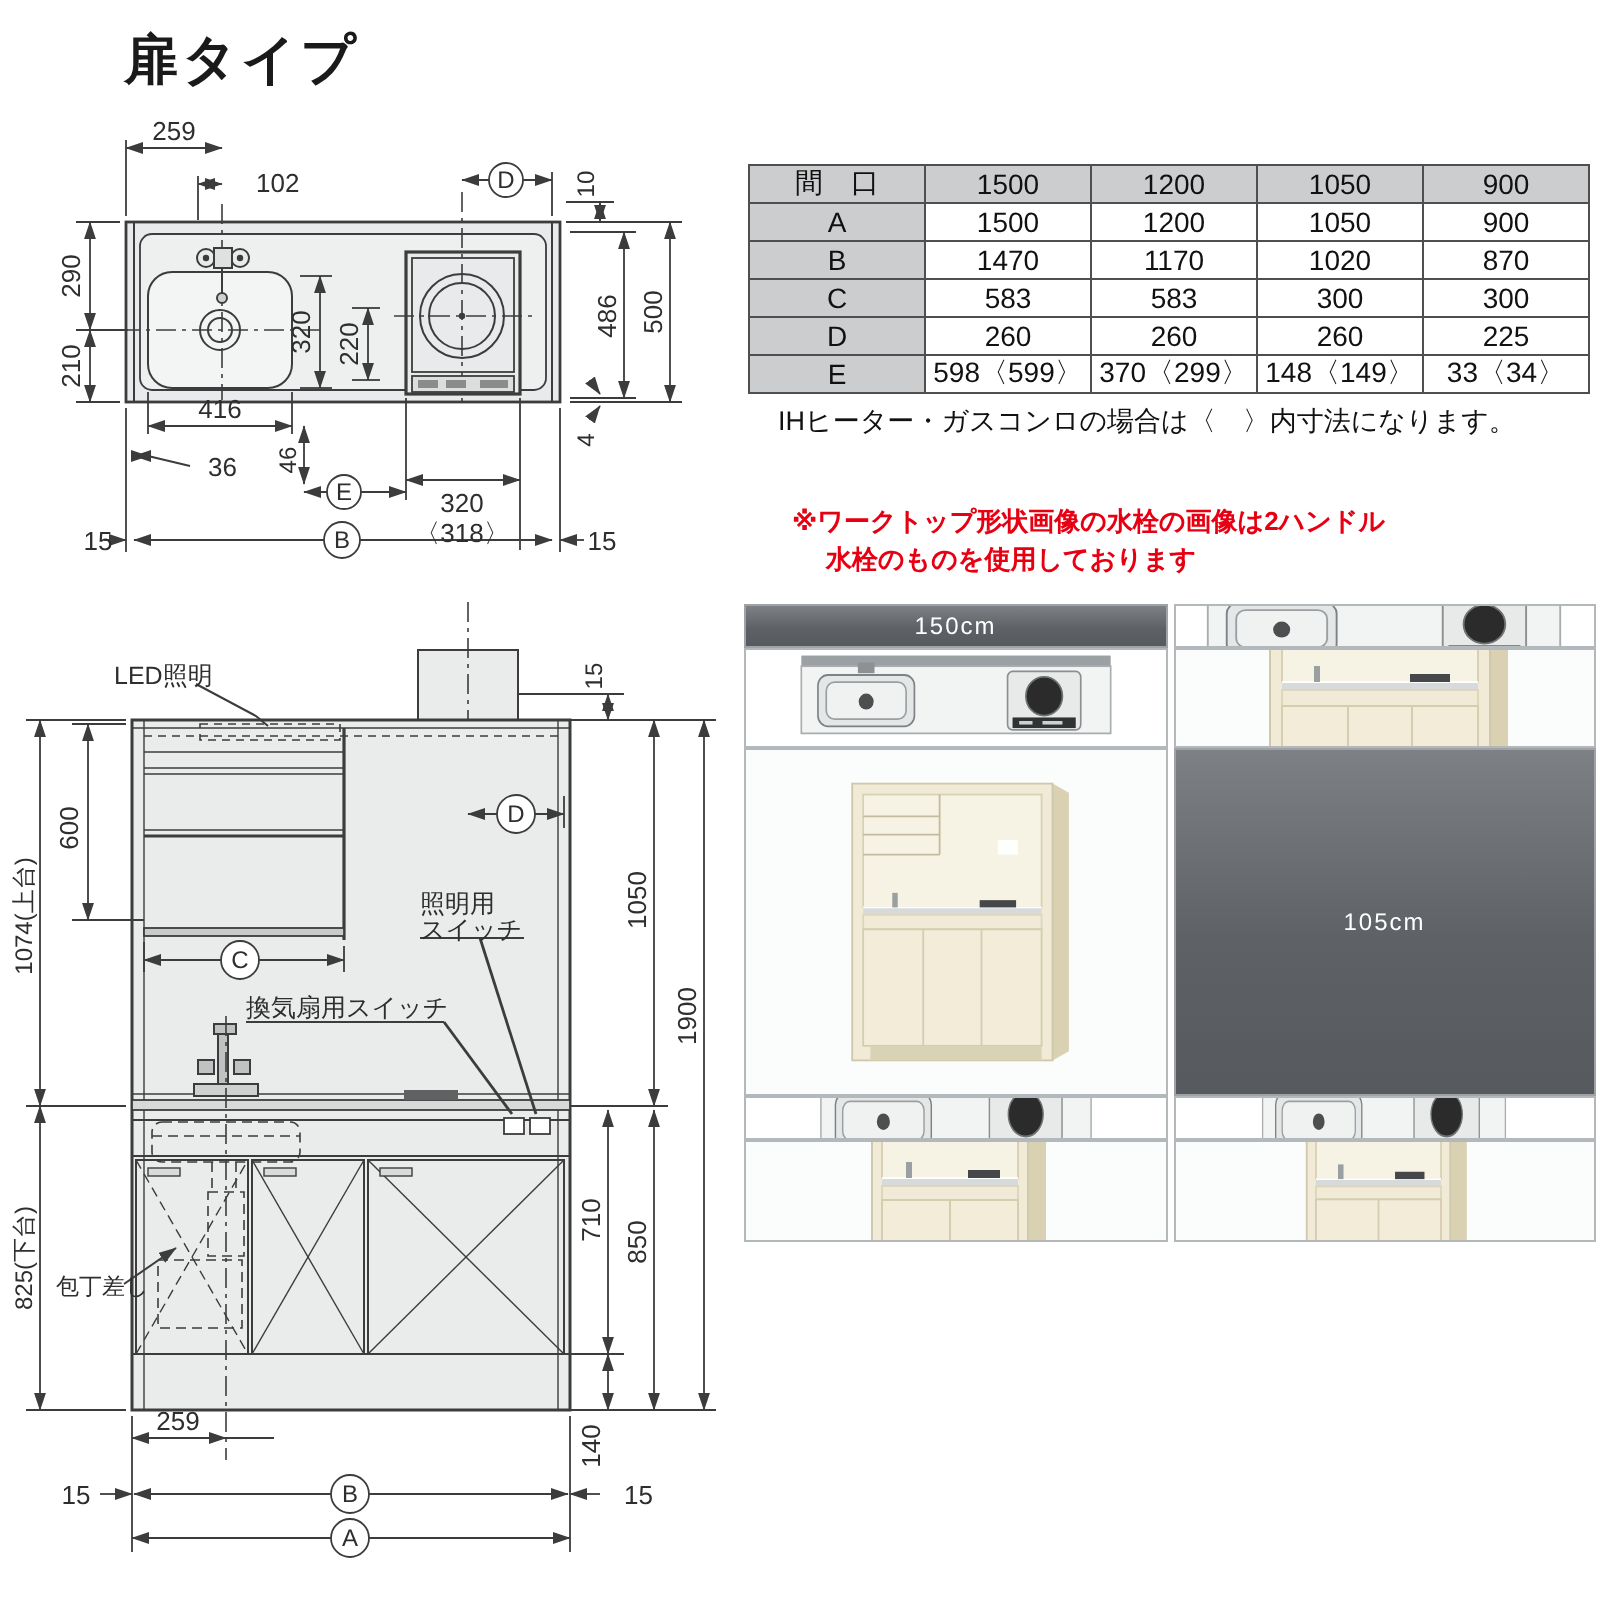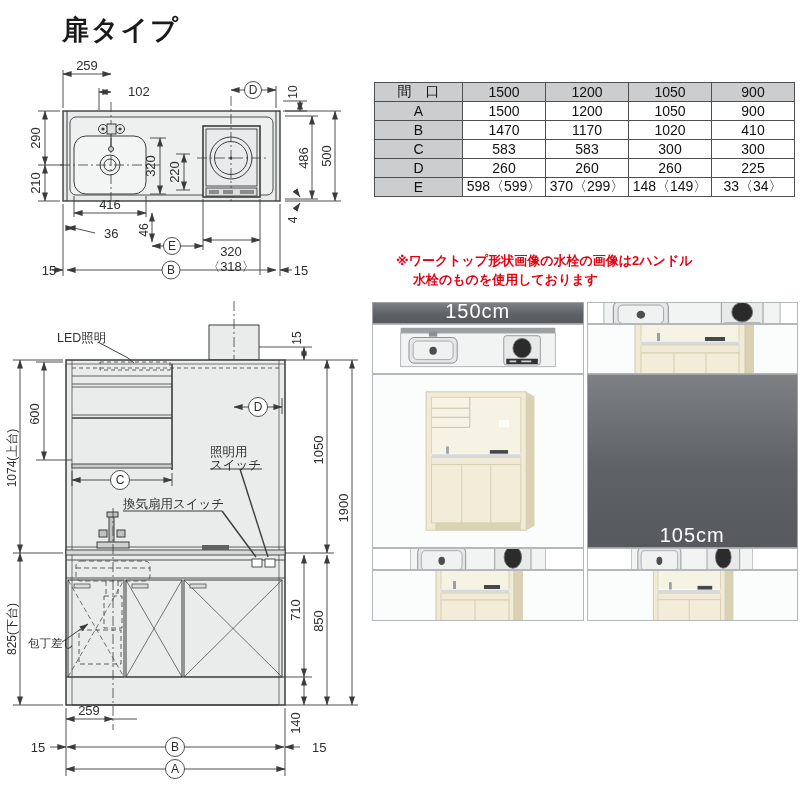--- a/index.html
+++ b/index.html
@@ -39,21 +39,21 @@
   #warning .l2{padding-left:17px;}
   
   #product-grid{
     left:372px;top:302px;width:426px;height:482px;
     display:grid;grid-template-columns:1fr 1fr;column-gap:3px;
     grid-template-rows:22px 50px 174px 22px 51px 160px;background:#ffffff;
   }
   .pcell{border:1px solid #b3b8ba;display:flex;align-items:center;justify-content:center;overflow:hidden;}
   .phead{
     background:linear-gradient(#7d8084,#5e6166 55%,#56595e);
-    color:#fff;font-size:20px;letter-spacing:1px;border:1px solid #9fa3a6;align-items:flex-end;
+    color:#fff;font-size:12px;letter-spacing:1px;border:1px solid #9fa3a6;
   }
   .pphoto{background:#ffffff;}
   .punit{background:#fbfcfc;}
 </style>
 </head>
 <body>
 
 <div class="abs" id="page-title">扉タイプ</div>
 
 <svg class="abs" style="left:0;top:50px" width="370" height="252" viewBox="0 0 370 252">
@@ -210,21 +210,21 @@
     <td>1500</td>
     <td>1200</td>
     <td>1050</td>
     <td>900</td>
   </tr>
   <tr>
     <th class="hdr">B</th>
     <td>1470</td>
     <td>1170</td>
     <td>1020</td>
-    <td>410</td>
+    <td>870</td>
   </tr>
   <tr>
     <th class="hdr">C</th>
     <td>583</td>
     <td>583</td>
     <td>300</td>
     <td>300</td>
   </tr>
   <tr>
     <th class="hdr">D</th>
@@ -237,20 +237,21 @@
     <th class="hdr">E</th>
     <td>598〈599〉</td>
     <td>370〈299〉</td>
     <td>148〈149〉</td>
     <td>33〈34〉</td>
   </tr>
 </tbody>
   </table>
 
 <div class="abs" id="notes">
+  <div class="ind">IHヒーター・ガスコンロの場合は〈　〉内寸法になります。</div>
 </div>
 
 <div class="abs" id="warning" style="color:#e60012">
   <div>※ワークトップ形状画像の水栓の画像は2ハンドル</div>
   <div class="l2">水栓のものを使用しております</div>
 </div>
 
 <svg class="abs" style="left:0;top:298px" width="370" height="500" viewBox="0 0 370 500">
   <g stroke="#3c3c3c" fill="none" stroke-width="1">
 

